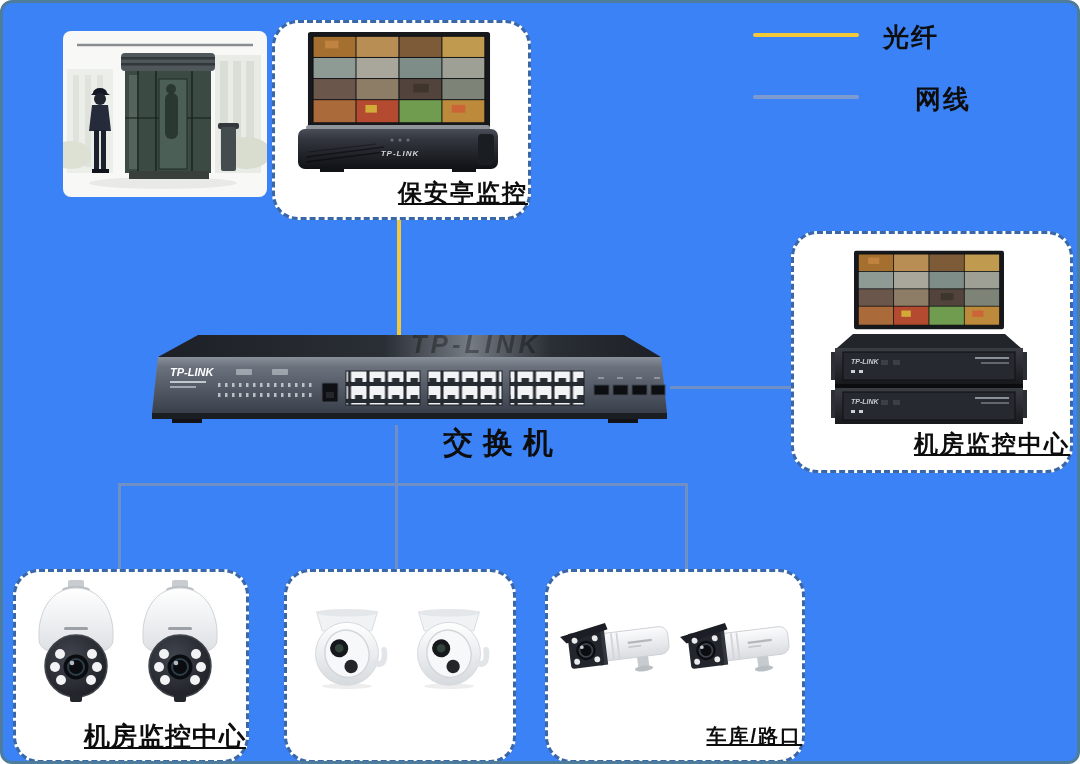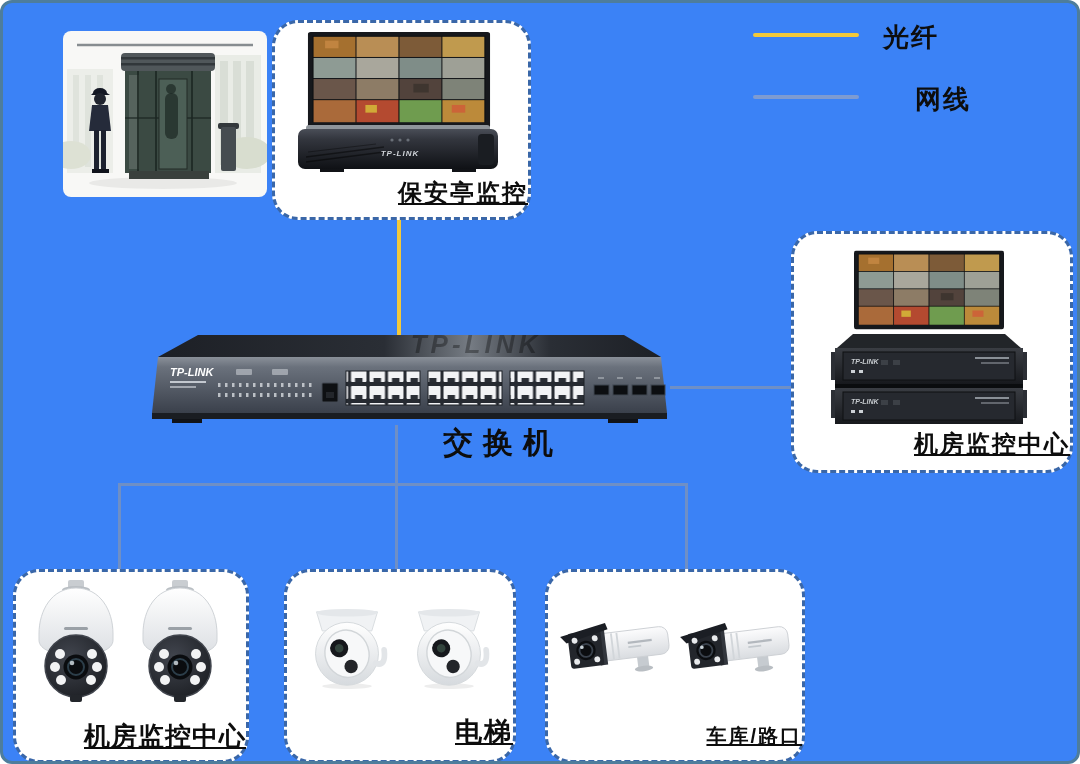--- a/index.html
+++ b/index.html
@@ -342,21 +342,20 @@
     <div class="node-label" style="bottom:6px;font-size:26px;letter-spacing:1px">机房监控中心</div>
   </div>
 
   <div class="node-box" style="left:281px;top:566px;width:226px;height:188px">
     <svg class="dev" style="left:12px;top:36px" width="96" height="82" viewBox="0 0 100 86">
         <use href="#turretcam"></use>
       </svg>
     <svg class="dev" style="left:114px;top:36px" width="96" height="82" viewBox="0 0 100 86">
         <use href="#turretcam"></use>
       </svg>
-    <div class="node-label" style="bottom:10px;font-size:27px">电梯</div>
   </div>
 
   <div class="node-box" style="left:542px;top:566px;width:254px;height:188px">
     <svg class="dev" style="left:8px;top:36px" width="120" height="72" viewBox="0 0 130 78">
         <use href="#bulletcam"></use>
       </svg>
     <svg class="dev" style="left:128px;top:36px" width="120" height="72" viewBox="0 0 130 78">
         <use href="#bulletcam"></use>
       </svg>
     <div class="node-label" style="bottom:10px;font-size:20px">车库/路口</div>

